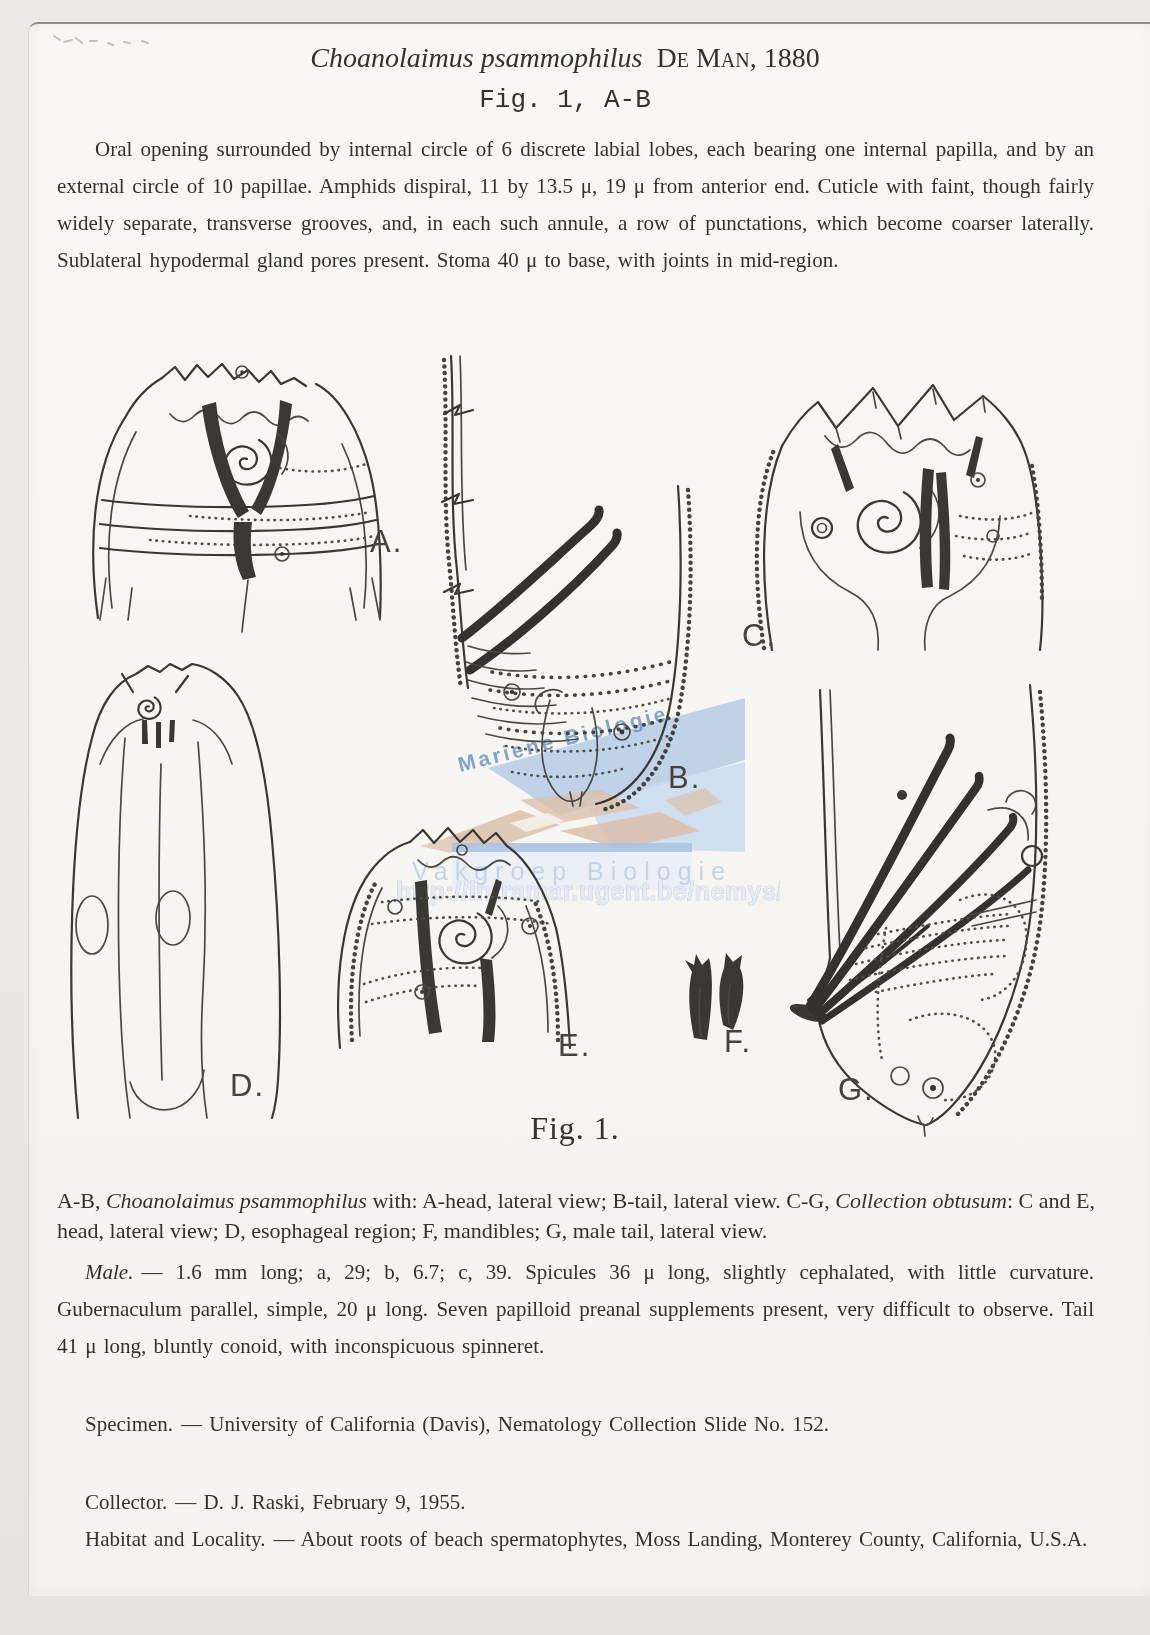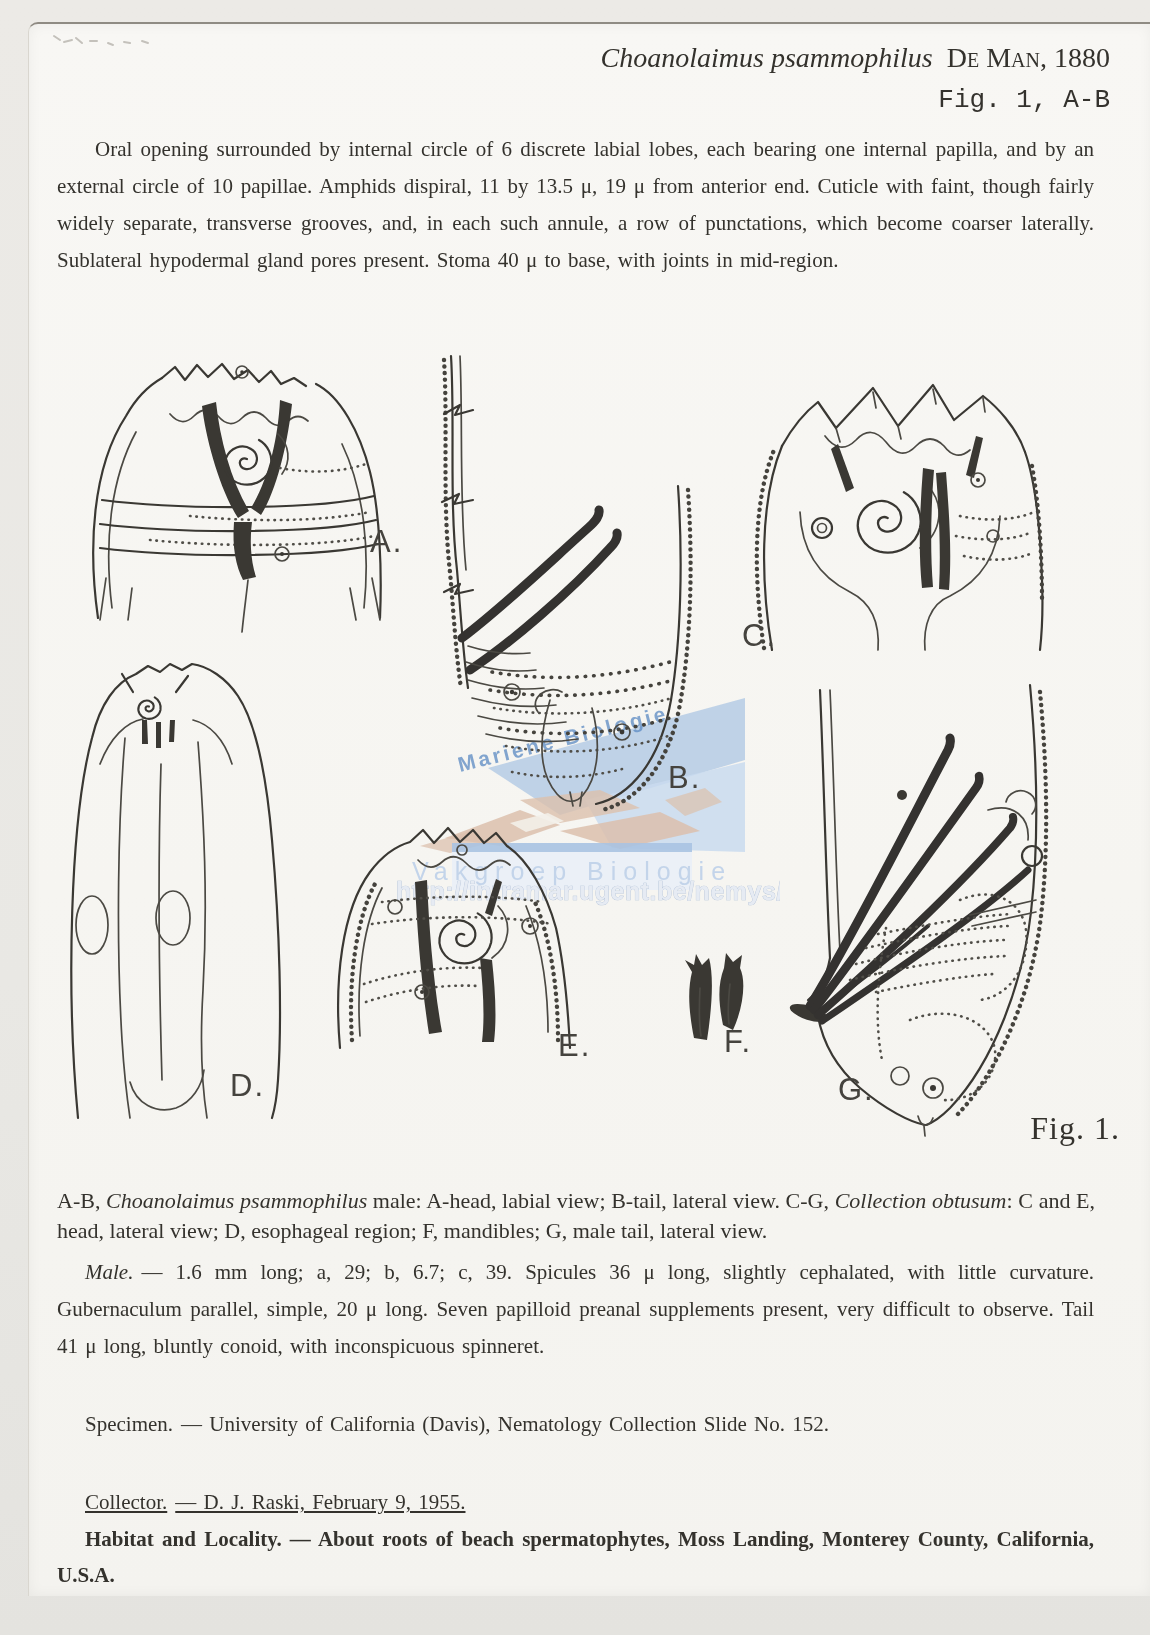--- a/index.html
+++ b/index.html
@@ -4,38 +4,38 @@
 <style>
   html,body{margin:0;padding:0;}
   body{width:1150px;height:1635px;position:relative;background:#e7e6e2;overflow:hidden;
        font-family:"Liberation Serif",serif;}
   .scanbed{position:absolute;inset:0;background:linear-gradient(180deg,#eceae6 0%,#e9e8e4 60%,#e4e3df 100%);}
   .paper{position:absolute;left:28px;top:22px;width:1122px;height:1572px;
          background:linear-gradient(180deg,#f8f7f4 0%,#f6f5f1 55%,#f4f3ef 100%);
          border-top:2px solid #8f8b83;border-left:1px solid #d9d6cf;border-top-left-radius:10px;
          box-shadow:0 0 14px rgba(0,0,0,0.05) inset;}
   .txt{position:absolute;color:#34322d;}
-  .center{text-align:right;}
+  .center{text-align:center;}
   .title{left:20px;top:42px;width:1090px;font-size:28px;}
   .title .species{font-style:italic;}
   .title .authority{font-variant:small-caps;margin-left:14px;}
   .subtitle{left:20px;top:85px;width:1090px;font-size:26px;font-family:Liberation Mono, monospace;}
   .body-par{left:57px;width:1037px;font-size:21px;line-height:37px;text-align:justify;
             word-spacing:2px;margin:0;}
   .descr{top:131px;text-indent:38px;}
   .caption{left:30px;top:1110px;width:1090px;font-size:32px;letter-spacing:1px;}
   .legend{left:57px;top:1186px;width:1038px;font-size:22px;line-height:30px;text-align:justify;margin:0;}
   .legend .it{font-style:italic;}
   .sec{text-indent:28px;margin:0;}
   .sec .lead{margin-right:8px;}
   .sec .lead.italic{font-style:italic;}
   .sec-male{top:1254px;}
   .sec-specimen{top:1406px;}
-  .sec-collector{top:1484px;text-decoration:underline;}
-  .sec-habitat{top:1521px;line-height:36px;font-weight:bold;}
+  .sec-collector{top:1484px;}
+  .sec-habitat{top:1521px;line-height:36px;}
   
   .figure-svg{position:absolute;left:30px;top:340px;z-index:3;}
   .watermark-svg{position:absolute;left:360px;top:650px;z-index:2;}
   .pencil{position:absolute;left:50px;top:28px;z-index:2;opacity:.55;}
   .txt{z-index:4;}
   svg .ink{stroke:#3a3833;stroke-width:2.2;fill:none;stroke-linecap:round;stroke-linejoin:round;}
   svg .ink-thin{stroke:#4b4943;stroke-width:1.7;fill:none;stroke-linecap:round;}
   svg .dark{fill:#3a3833;stroke:none;}
   svg .spic{stroke:#343230;fill:none;stroke-linecap:round;}
   svg .dots{stroke:#45433d;fill:none;stroke-linecap:round;stroke-width:3.6;stroke-dasharray:0.5 8;}
@@ -242,21 +242,21 @@
 <div class="txt title center">
   <span class="species">Choanolaimus psammophilus</span><span class="authority">De Man, 1880</span>
 </div>
 
 <div class="txt subtitle center">Fig. 1, A-B</div>
 
 <p class="txt body-par descr">Oral opening surrounded by internal circle of 6 discrete labial lobes, each bearing one internal papilla, and by an external circle of 10 papillae. Amphids dispiral, 11 by 13.5 μ, 19 μ from anterior end. Cuticle with faint, though fairly widely separate, transverse grooves, and, in each such annule, a row of punctations, which become coarser laterally. Sublateral hypodermal gland pores present. Stoma 40 μ to base, with joints in mid-region.</p>
 
 <div class="txt caption center">Fig. 1.</div>
 
-<p class="txt legend"><span>A-B, </span><span class="it">Choanolaimus psammophilus</span><span> male: A-head, labial view; B-tail, lateral view. C-G, </span><span class="it">Collection obtusum</span><span>: C and E, head, lateral view; D, esophageal region; F, mandibles; G, male tail, lateral view.</span></p>
+<p class="txt legend"><span>A-B, </span><span class="it">Choanolaimus psammophilus</span><span> with: A-head, lateral view; B-tail, lateral view. C-G, </span><span class="it">Collection obtusum</span><span>: C and E, head, lateral view; D, esophageal region; F, mandibles; G, male tail, lateral view.</span></p>
 
 <p class="txt body-par sec sec-male"><span class="lead italic">Male.</span><span>— 1.6 mm long; a, 29; b, 6.7; c, 39. Spicules 36 μ long, slightly cephalated, with little curvature. Gubernaculum parallel, simple, 20 μ long. Seven papilloid preanal supplements present, very difficult to observe. Tail 41 μ long, bluntly conoid, with inconspicuous spinneret.</span></p>
 
 <p class="txt body-par sec sec-specimen"><span class="lead">Specimen.</span><span>— University of California (Davis), Nematology Collection Slide No. 152.</span></p>
 
 <p class="txt body-par sec sec-collector"><span class="lead">Collector.</span><span>— D. J. Raski, February 9, 1955.</span></p>
 
 <p class="txt body-par sec sec-habitat"><span class="lead">Habitat and Locality.</span><span>— About roots of beach spermatophytes, Moss Landing, Monterey County, California, U.S.A.</span></p>
 
 </body></html>

